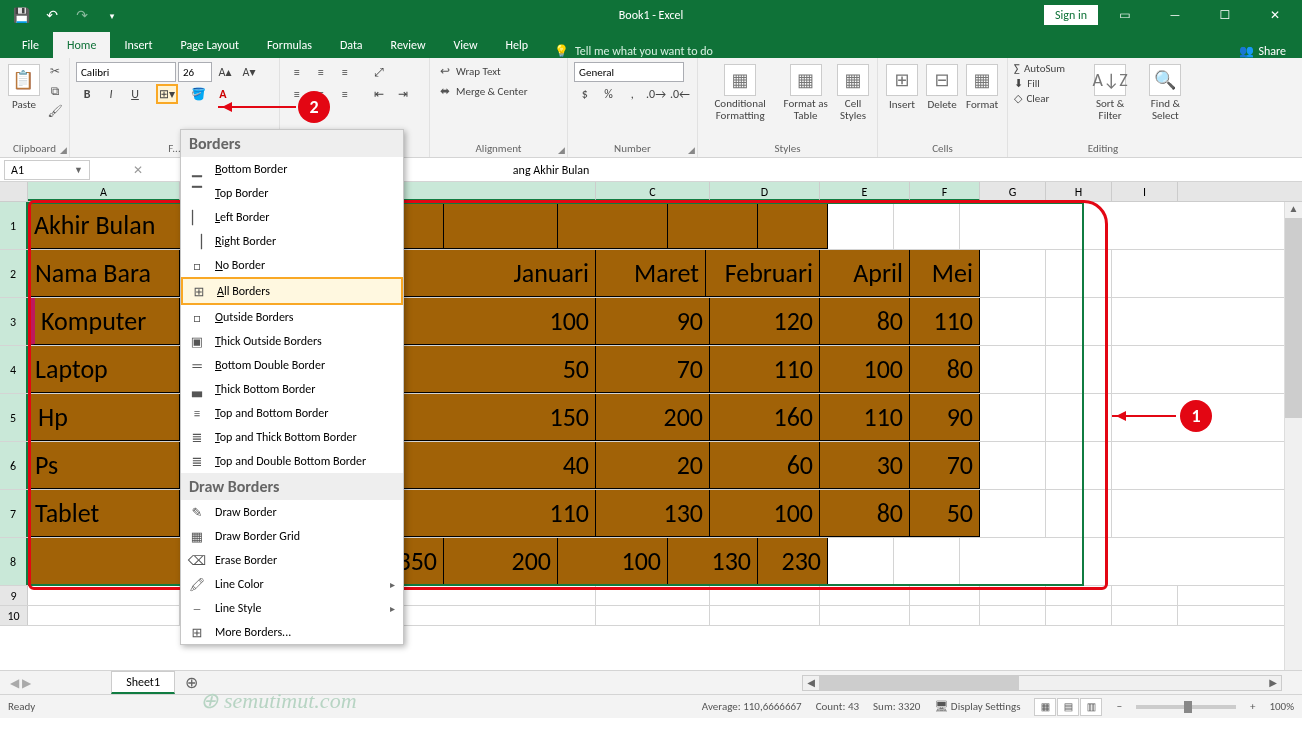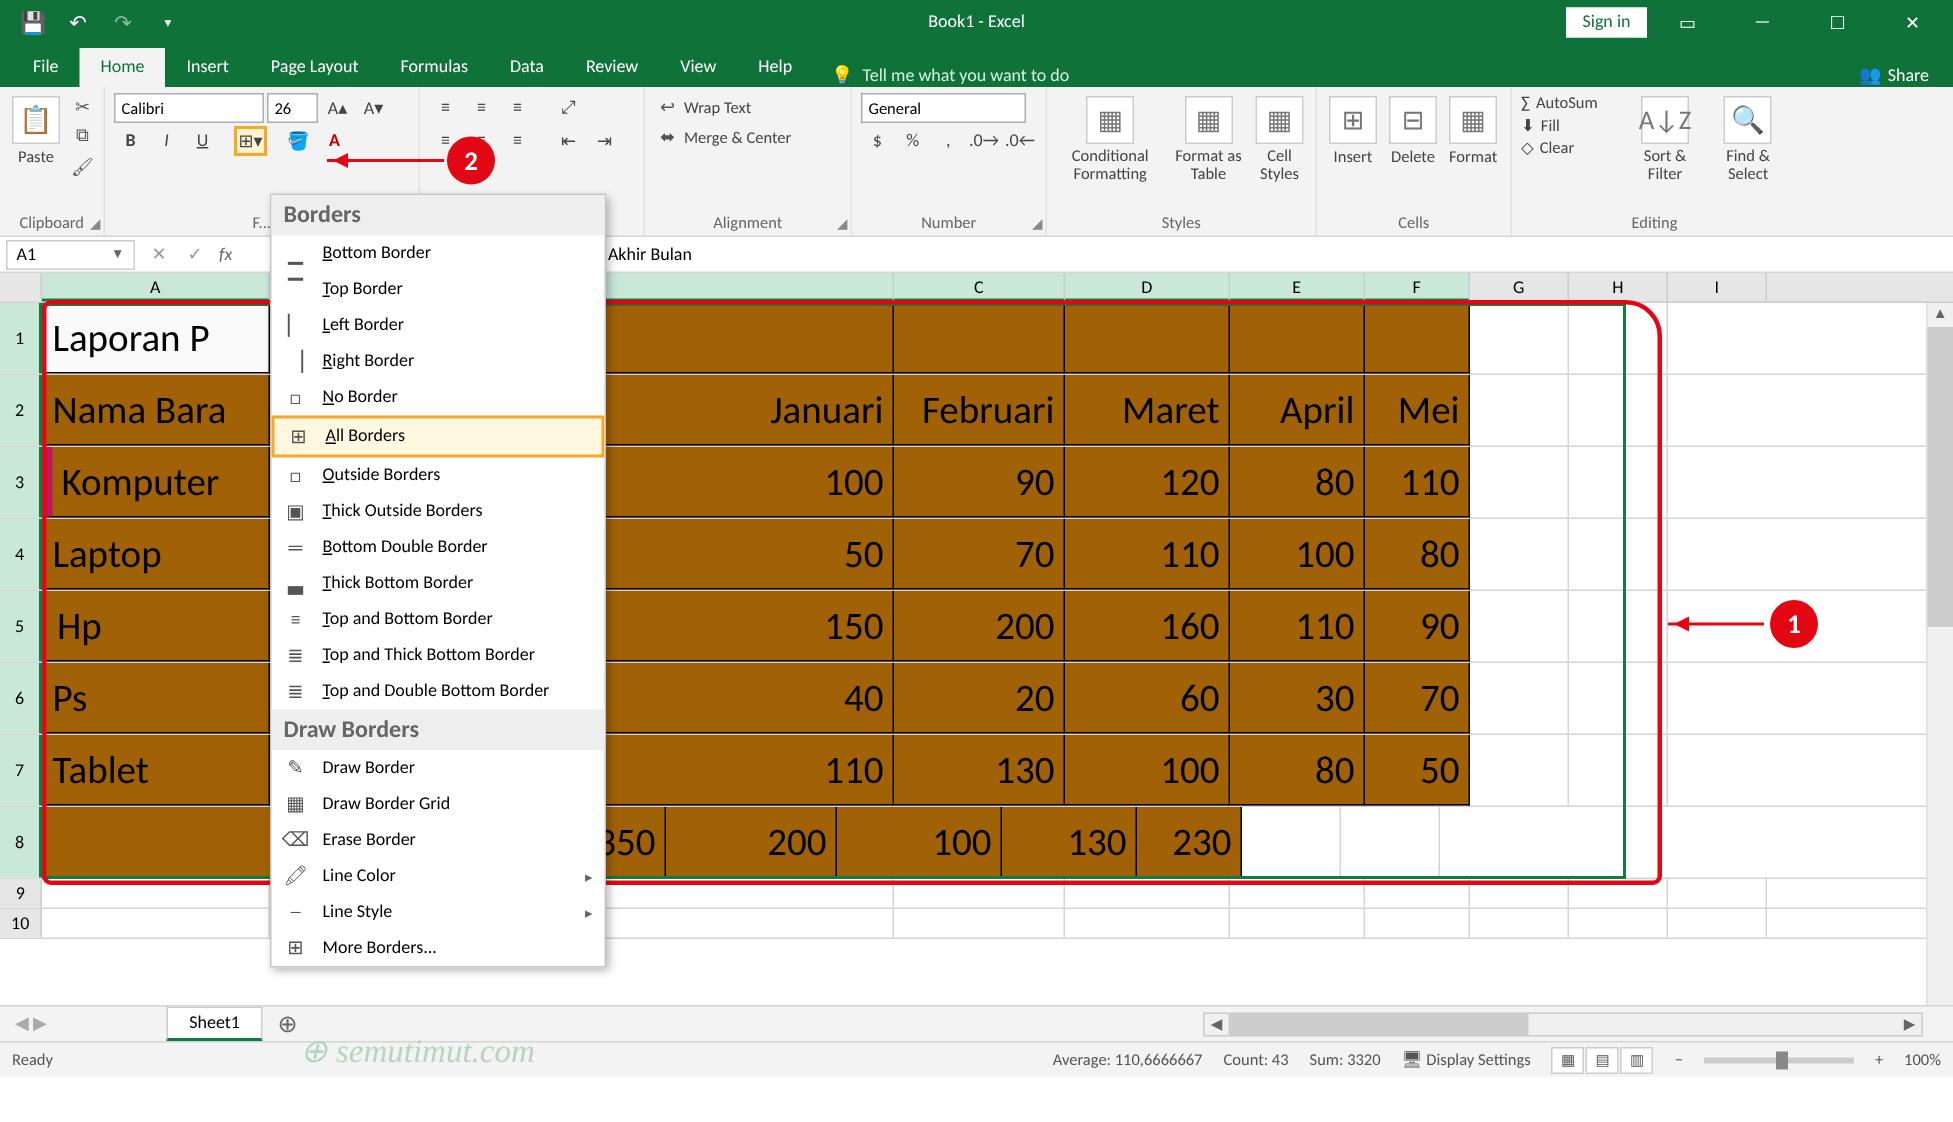--- a/index.html
+++ b/index.html
@@ -29,21 +29,21 @@
   .icon-ph { width: 32px; height: 32px; background: #fff; border: 1px solid #ccc; display: flex; align-items: center; justify-content: center; font-size: 18px; color: #777; }
   .icon-sm { width: 18px; height: 18px; display: inline-flex; align-items: center; justify-content: center; font-size: 12px; color: #555; }
   
   .col-input { display: flex; flex-direction: column; gap: 2px; }
   .font-row { display: flex; gap: 2px; align-items: center; }
   .font-name { width: 100px; height: 20px; background: #fff; border: 1px solid #abadb3; font-size: 11px; padding: 0 4px; }
   .font-size { width: 34px; height: 20px; background: #fff; border: 1px solid #abadb3; font-size: 11px; padding: 0 4px; }
   .sm-btn { width: 22px; height: 20px; display: flex; align-items: center; justify-content: center; border: 1px solid transparent; font-size: 12px; }
   .sm-btn.sel { border: 2px solid #f9a825; background: #fff3d3; }
   
-  .formula-bar { height: 24px; border-bottom: 1px solid #d4d4d4; display: flex; align-items: center; font-size: 12px; }
+  .formula-bar { height: 24px; border-bottom: 1px solid #d4d4d4; display: flex; align-items: center; font-size: 12px; gap: 32px; }
   .name-box { width: 86px; height: 20px; border: 1px solid #ccc; margin: 0 4px; padding: 0 6px; background: #fff; display: flex; align-items: center; justify-content: space-between; }
   .name-box .caret { font-size: 9px; color: #666; }
   .fb-btn { width: 24px; text-align: center; color: #999; }
   .fx { font-style: italic; color: #666; padding: 0 4px; }
   .formula-text { padding-left: 6px; }
   
   .sheet { position: relative; height: 488px; background: #fff; overflow: hidden; }
   .col-headers { display: flex; height: 20px; background: #e6e6e6; border-bottom: 1px solid #ccc; font-size: 12px; }
   .select-all-cell { width: 28px; border-right: 1px solid #ccc; background: #e6e6e6; }
   .col-h { border-right: 1px solid #ccc; text-align: center; line-height: 20px; }
@@ -312,37 +312,36 @@
     <div class="col-h sel colD">D</div>
     <div class="col-h sel colE">E</div>
     <div class="col-h sel colF">F</div>
     <div class="col-h colRest">G</div>
     <div class="col-h colRest">H</div>
     <div class="col-h colRest">I</div>
   </div>
 
   <div class="row data-row">
     <div class="row-h sel">1</div>
-    <div class="cell colA selbg" style="background:#fafafa;border-left:1px solid #000">Laporan P</div>
     <div class="cell selbg" style="width:416px">Akhir Bulan</div>
     <div class="cell selbg colC"></div>
     <div class="cell selbg colD"></div>
     <div class="cell selbg colE"></div>
     <div class="cell selbg colF"></div>
     <div class="cell colRest" style="border:none;border-right:1px solid #d4d4d4"></div>
     <div class="cell colRest" style="border:none;border-right:1px solid #d4d4d4"></div>
     <div class="cell colRest" style="border:none"></div>
   </div>
 
   <div class="row data-row">
     <div class="row-h sel">2</div>
     <div class="cell colA selbg" style="border-left:1px solid #000">Nama Bara</div>
     <div class="cell selbg right" style="width:416px">Januari</div>
+    <div class="cell selbg right colD">Maret</div>
     <div class="cell selbg right colC">Februari</div>
-    <div class="cell selbg right colD">Maret</div>
     <div class="cell selbg right colE">April</div>
     <div class="cell selbg right colF">Mei</div>
     <div class="cell colRest" style="border:none;border-right:1px solid #d4d4d4"></div>
     <div class="cell colRest" style="border:none;border-right:1px solid #d4d4d4"></div>
     <div class="cell colRest" style="border:none"></div>
   </div>
 
   <div id="data-rows">
       <div class="row data-row">
         <div class="row-h sel">3</div>

